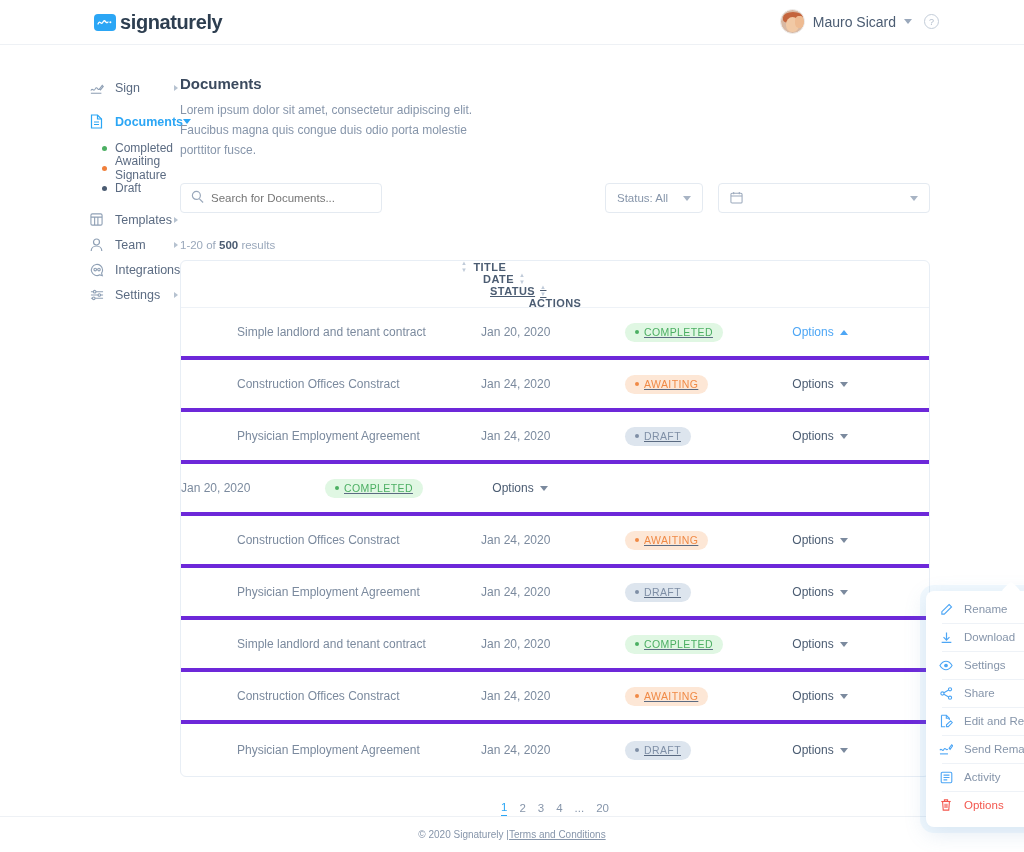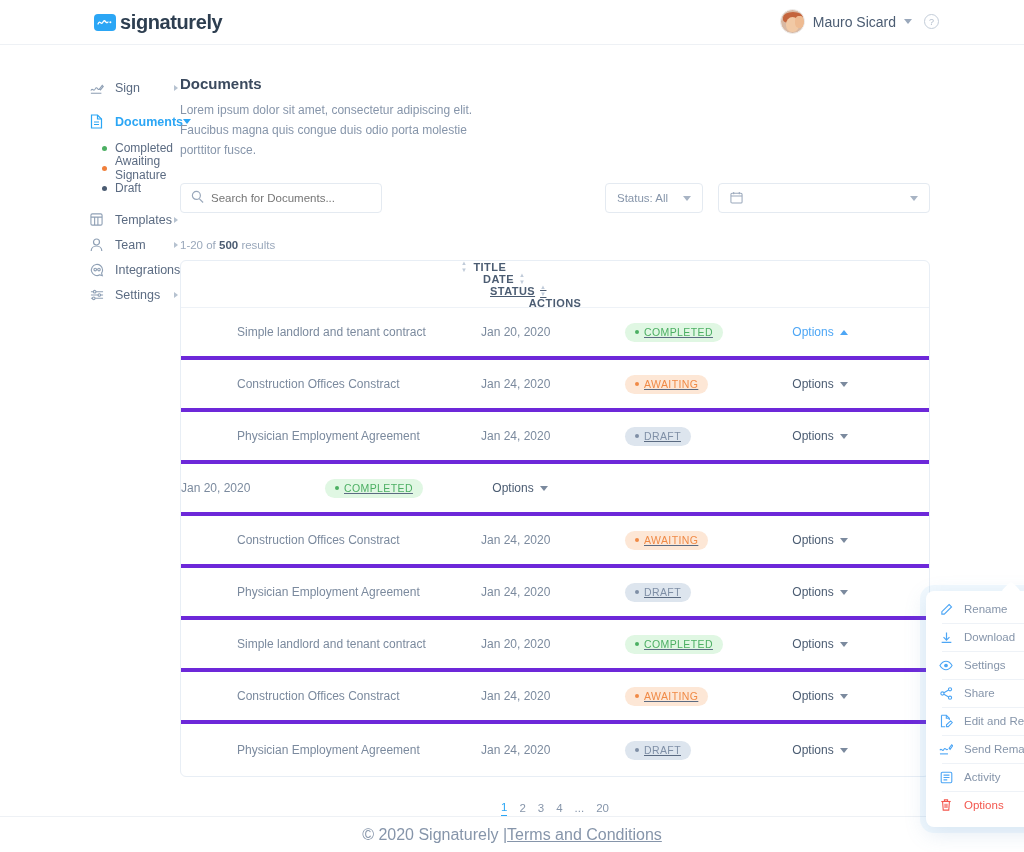--- a/index.html
+++ b/index.html
@@ -235,21 +235,21 @@
   .page-link {
     font-size: 11.5px; color: #8695aa; cursor: pointer; padding-bottom: 2px;
   }
   .page-link.active {
     color: #2ba6f5; border-bottom: 1.5px solid #2ba6f5;
   }
   .footer {
     position: absolute; left: 0; right: 0; bottom: 0; height: 36px;
     border-top: 1px solid #eef1f5;
     display: flex; align-items: center; justify-content: center;
-    font-size: 16px; color: #8695aa;
+    font-size: 10px; color: #8695aa;
   }
   .footer a { color: #8695aa; text-decoration: underline; }
 </style>
 </head>
 <body>
 
 <div class="header">
   <div class="logo-wrap">
     <div class="logo-mark">
       <svg width="16" height="9" viewBox="0 0 16 9">

